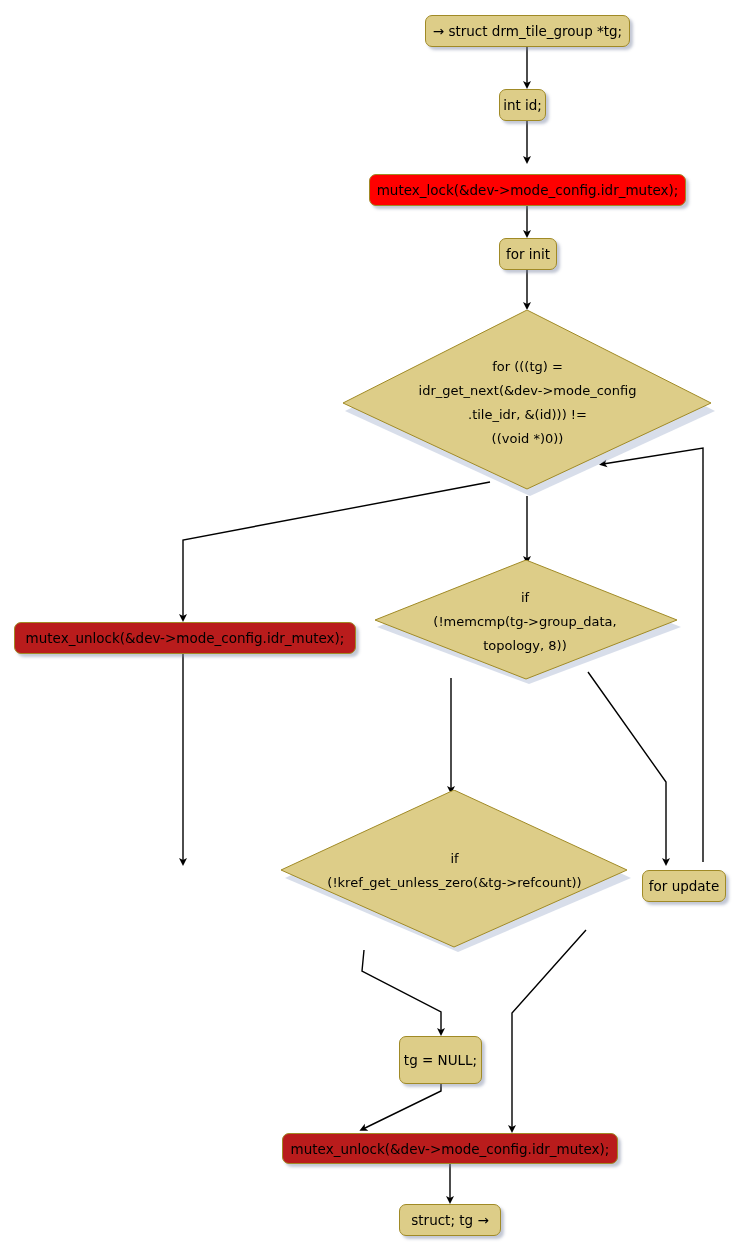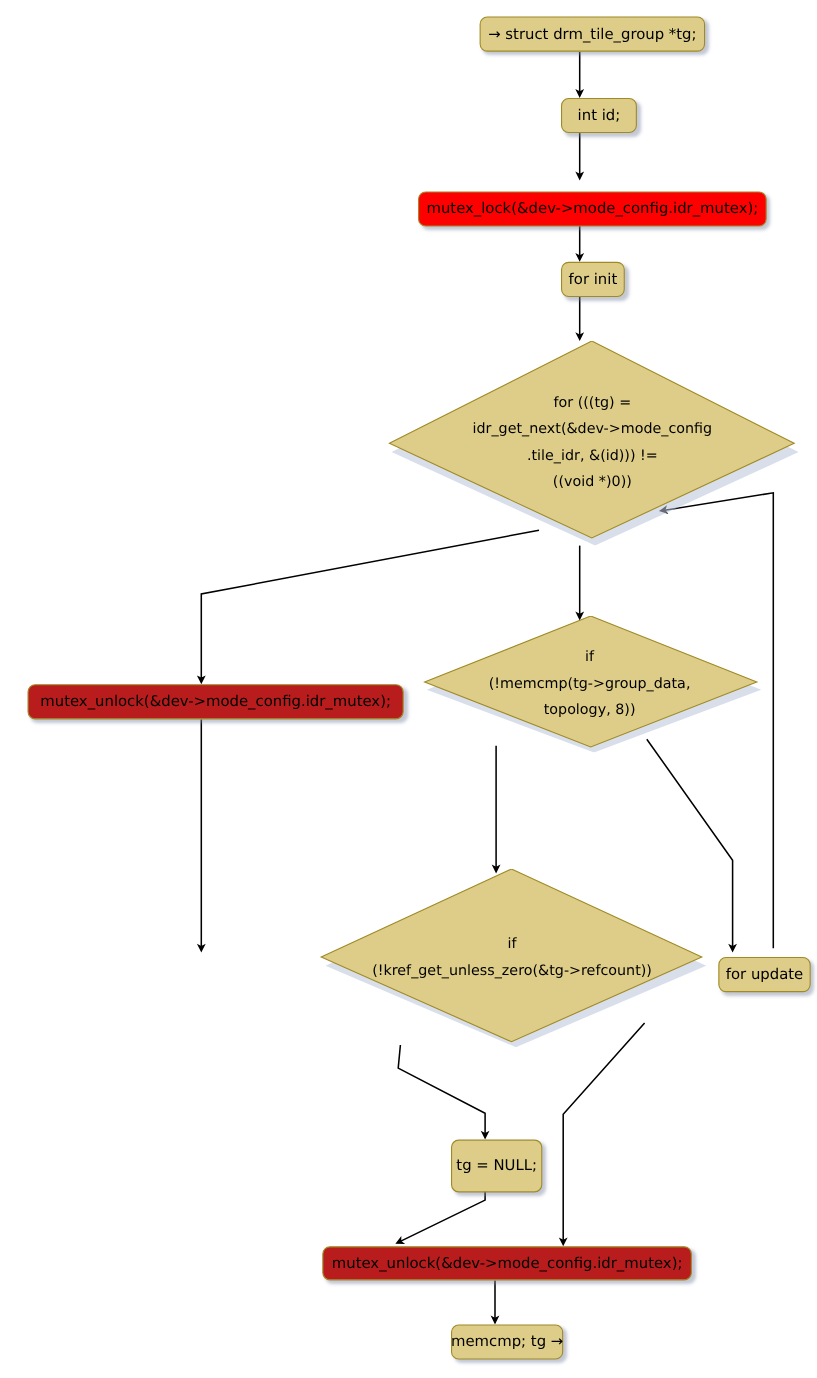--- a/index.html
+++ b/index.html
@@ -26,21 +26,20 @@
   }
   .node {
     position: absolute;
     box-sizing: border-box;
     display: flex;
     align-items: center;
     justify-content: center;
     text-align: center;
     color: #000000;
     z-index: 3;
-    margin-left: 11px;
   }
   .rect {
     border: 1px solid #a08a26;
     border-radius: 7px;
     background: #ddcd88;
     box-shadow: 3px 3px 3px rgba(120,130,160,0.45);
     font-size: 13.5px;
     line-height: 16px;
     padding: 0 9px;
     white-space: nowrap;
@@ -115,21 +114,21 @@
       <path d="M441,1068 L441,1091 L363,1129" marker-end="url(#arrow)"></path>
 
       <path d="M450,1164 L450,1200" marker-end="url(#arrow)"></path>
     </g>
   </svg>
 
   <div class="node rect" style="left:425px; top:15px; width:205px; height:32px;">
     <span>→ struct drm_tile_group *tg;</span>
   </div>
 
-  <div class="node rect" style="left:499px; top:89px; width:69px; height:32px;">
+  <div class="node rect" style="left:499px; top:89px; width:47px; height:32px;">
     <span>int id;</span>
   </div>
 
   <div class="node rect red" style="left:369px; top:174px; width:317px; height:32px;">
     <span>mutex_lock(&amp;dev-&gt;mode_config.idr_mutex);</span>
   </div>
 
   <div class="node rect" style="left:499px; top:238px; width:58px; height:32px;">
     <span>for init</span>
   </div>
@@ -175,16 +174,16 @@
 
   <div class="node rect" style="left:399px; top:1036px; width:83px; height:48px;">
     <span>tg = NULL;</span>
   </div>
 
   <div class="node rect green" style="left:282px; top:1133px; width:336px; height:31px;">
     <span>mutex_unlock(&amp;dev-&gt;mode_config.idr_mutex);</span>
   </div>
 
   <div class="node rect" style="left:399px; top:1204px; width:102px; height:32px;">
-    <span>memcmp; tg →</span>
+    <span>struct; tg →</span>
   </div>
 
 </div>
 
 </body></html>

